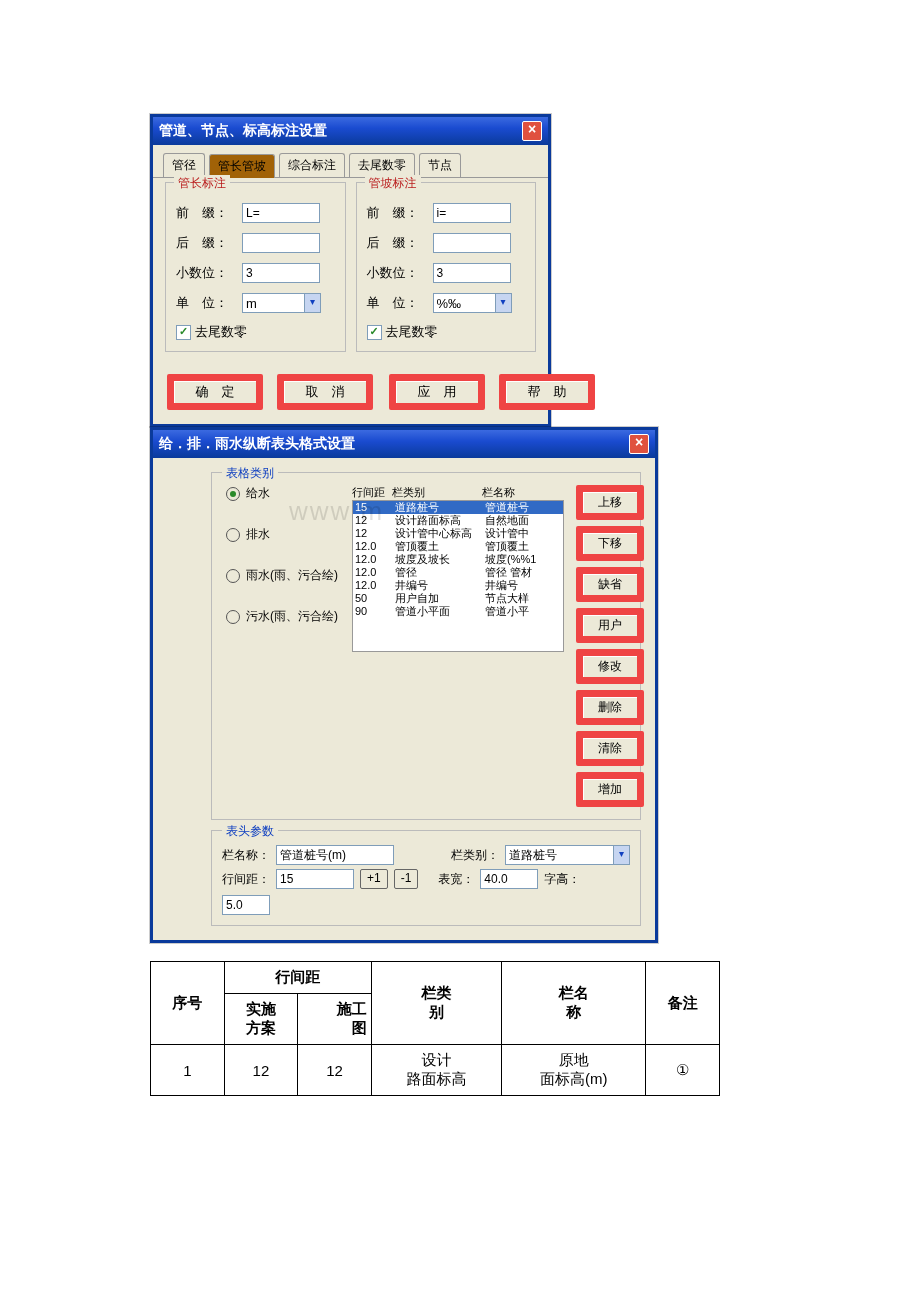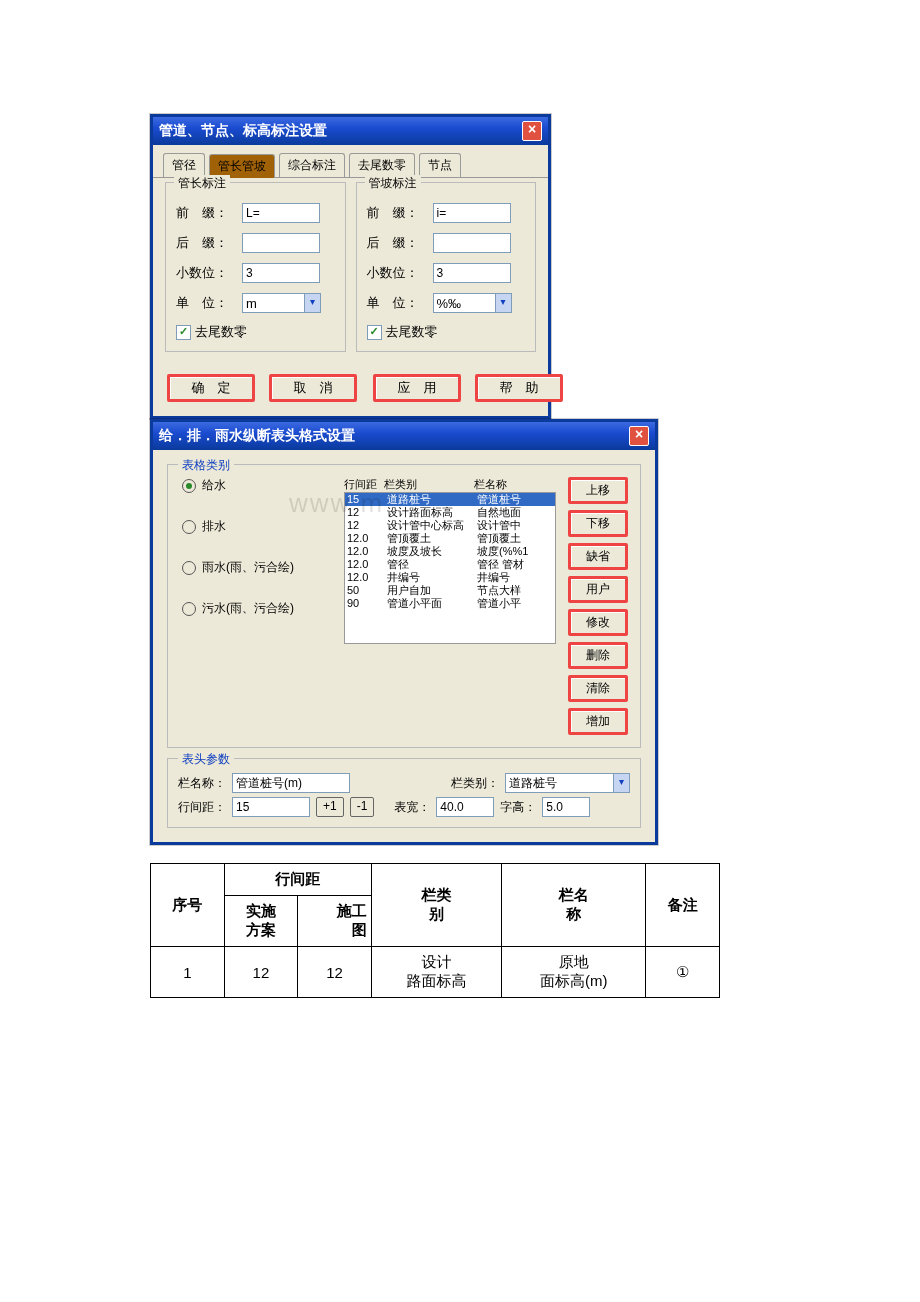--- a/index.html
+++ b/index.html
@@ -72,21 +72,21 @@
     padding: 10px 10px 10px 10px;
     flex: 1;
     position: relative;
   }
   .groupbox-title {
     position: absolute;
     top: -8px;
     left: 8px;
     background: #ece9d8;
     padding: 0 4px;
-    color: #000000;
+    color: #b91c1c;
     font-size: 12px;
   }
   .fld {
     display: flex;
     align-items: center;
     margin: 10px 0;
     gap: 8px;
   }
   .fld label {
     width: 58px;
@@ -137,39 +137,40 @@
     line-height: 11px;
     font-weight: bold;
   }
   .btnrow {
     display: flex;
     gap: 16px;
     padding: 10px 14px 14px;
     justify-content: space-between;
   }
   .btn {
-    border: 3px solid #ef4444;
+    border: 7px solid #ef4444;
     background: #ece9d8;
     padding: 2px 10px;
     min-width: 62px;
     text-align: center;
     font-size: 13px;
     border-radius: 2px;
     box-shadow: inset 1px 1px 0 #fff;
   }
   .doc-text {
     margin: 16px 0 16px 0;
     font-size: 16px;
   }
   
   .dialog2 {
     width: 502px;
   }
   .dialog2 .body {
     padding: 14px;
+    margin-left: 44px;
   }
   .group2 {
     border: 1px solid #bbb;
     padding: 12px 10px 12px 14px;
     position: relative;
     color: #000;
   }
   .group2 .glabel {
     position: absolute; top: -8px; left: 10px;
     background: #ece9d8;

